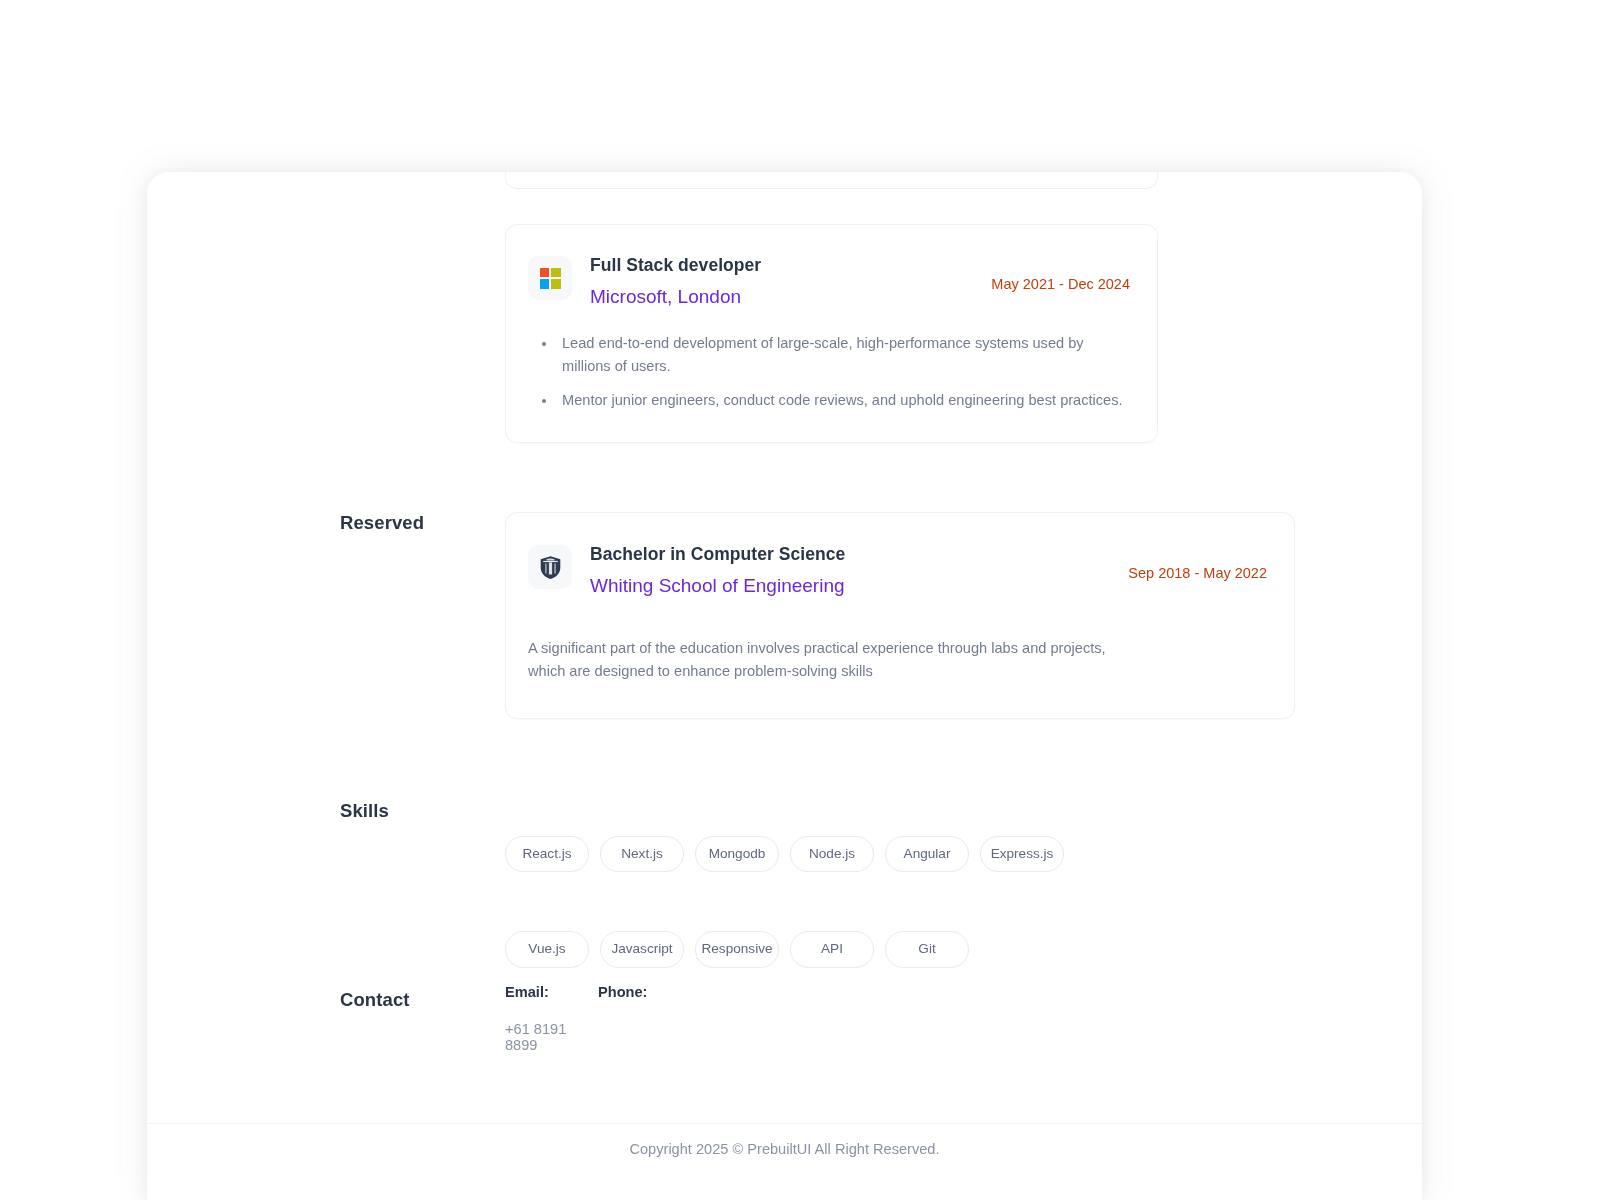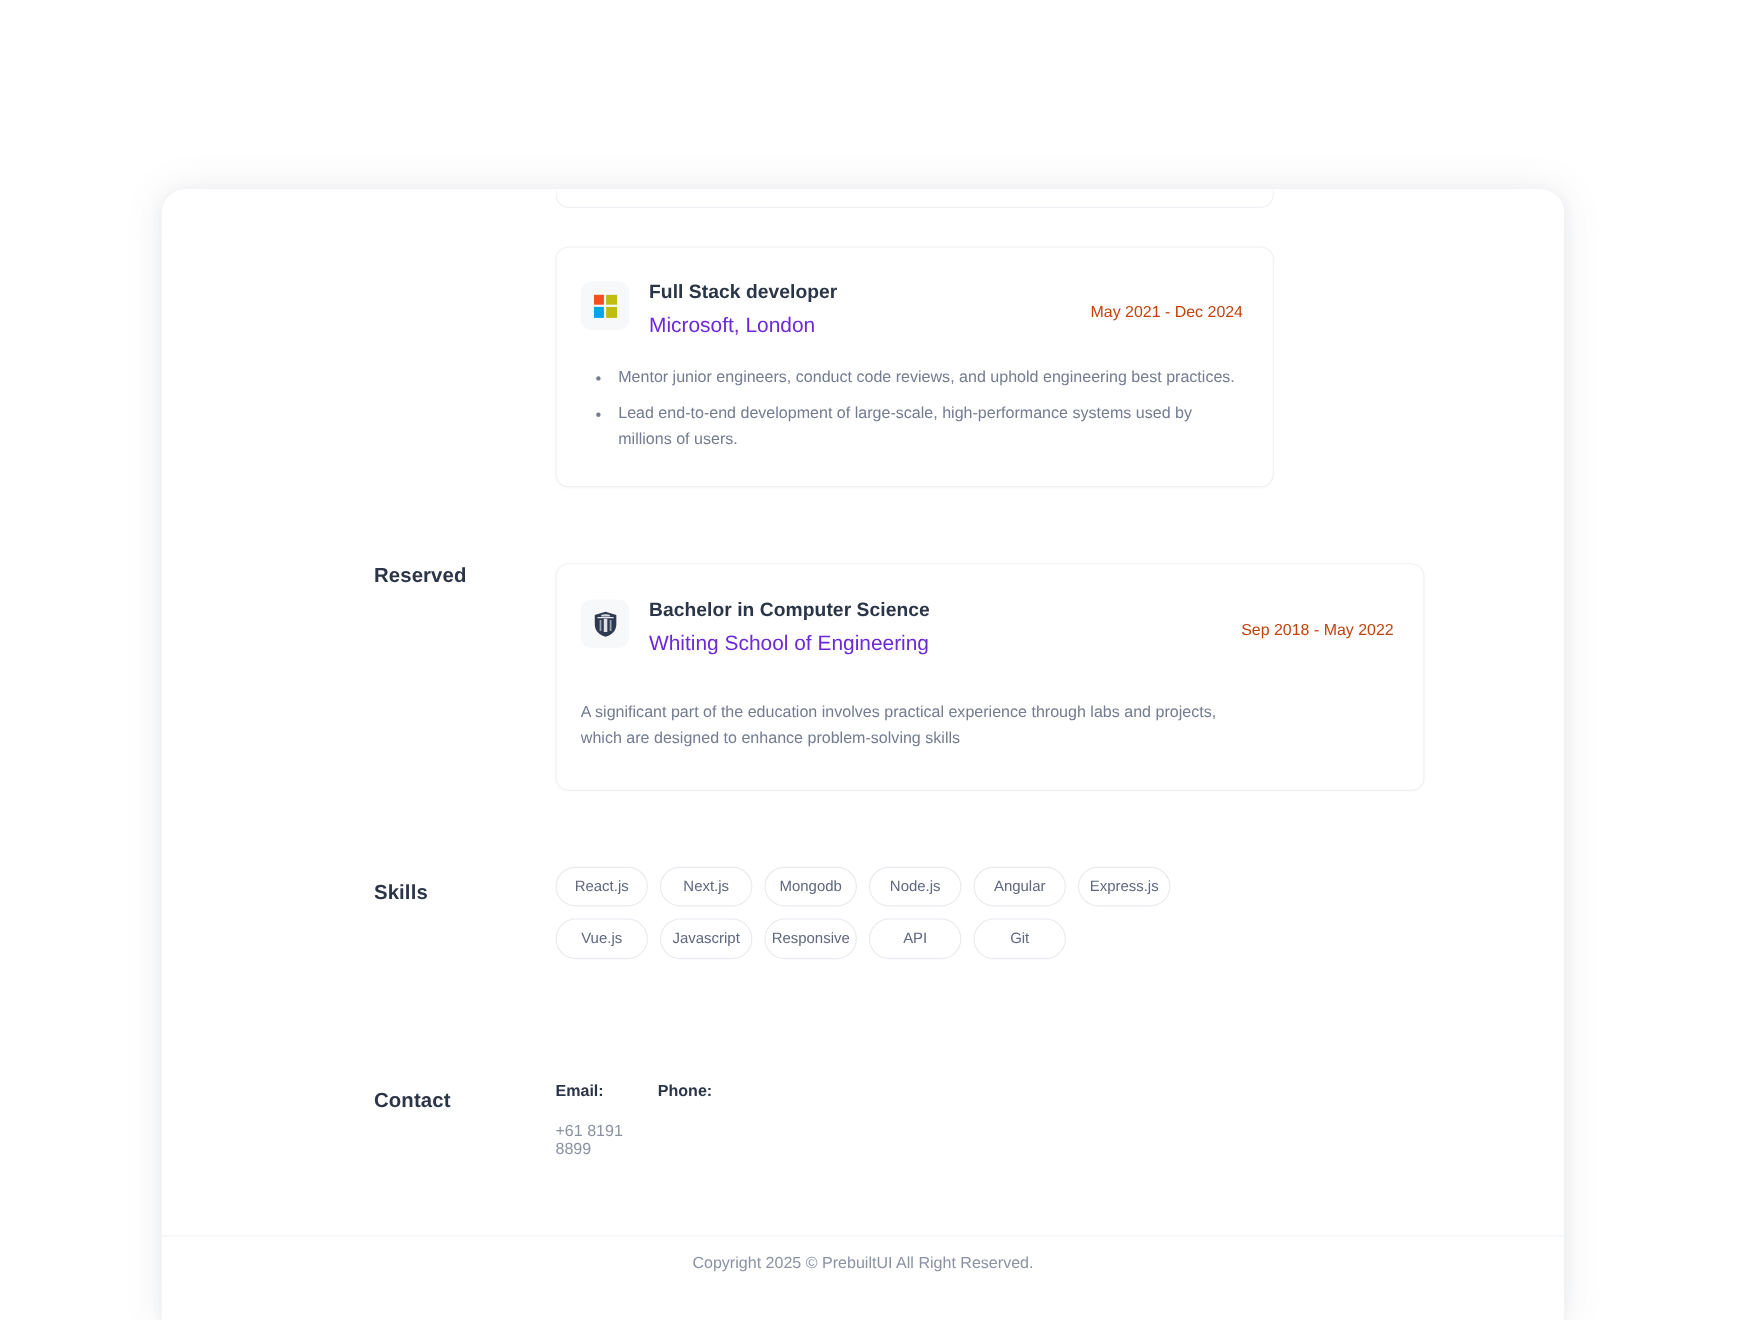--- a/index.html
+++ b/index.html
@@ -180,20 +180,21 @@
   .pill {
     border: 1px solid #e8eaef;
     border-radius: 999px;
     padding: 9px 0;
     width: 84px;
     text-align: center;
     font-size: 13.6px;
     color: #5f6880;
     background: #ffffff;
     line-height: 1.2;
+    margin-top: 48px;
   }
 
   
   .contact-grid {
     display: grid;
     grid-template-columns: 72px auto;
     row-gap: 14px;
     column-gap: 0;
     align-items: baseline;
     gap: 21px;
@@ -255,22 +256,22 @@
                 </span>
               </div>
               <div class="head-text">
                 <div class="role-title">Full Stack developer</div>
                 <div class="org-line">Microsoft, London</div>
               </div>
               <div class="date-range">May 2021 - Dec 2024</div>
             </div>
 
             <ul class="bullets">
+              <li>Lead end-to-end development of large-scale, high-performance systems used by millions of users.</li>
               <li>Mentor junior engineers, conduct code reviews, and uphold engineering best practices.</li>
-              <li>Lead end-to-end development of large-scale, high-performance systems used by millions of users.</li>
             </ul>
           </div>
 
         </div>
       </div>
 
       <div class="section-row" style="left:193px; top:340px; width:1000px;">
         <div class="section-label">Reserved</div>
         <div class="section-body">
 

